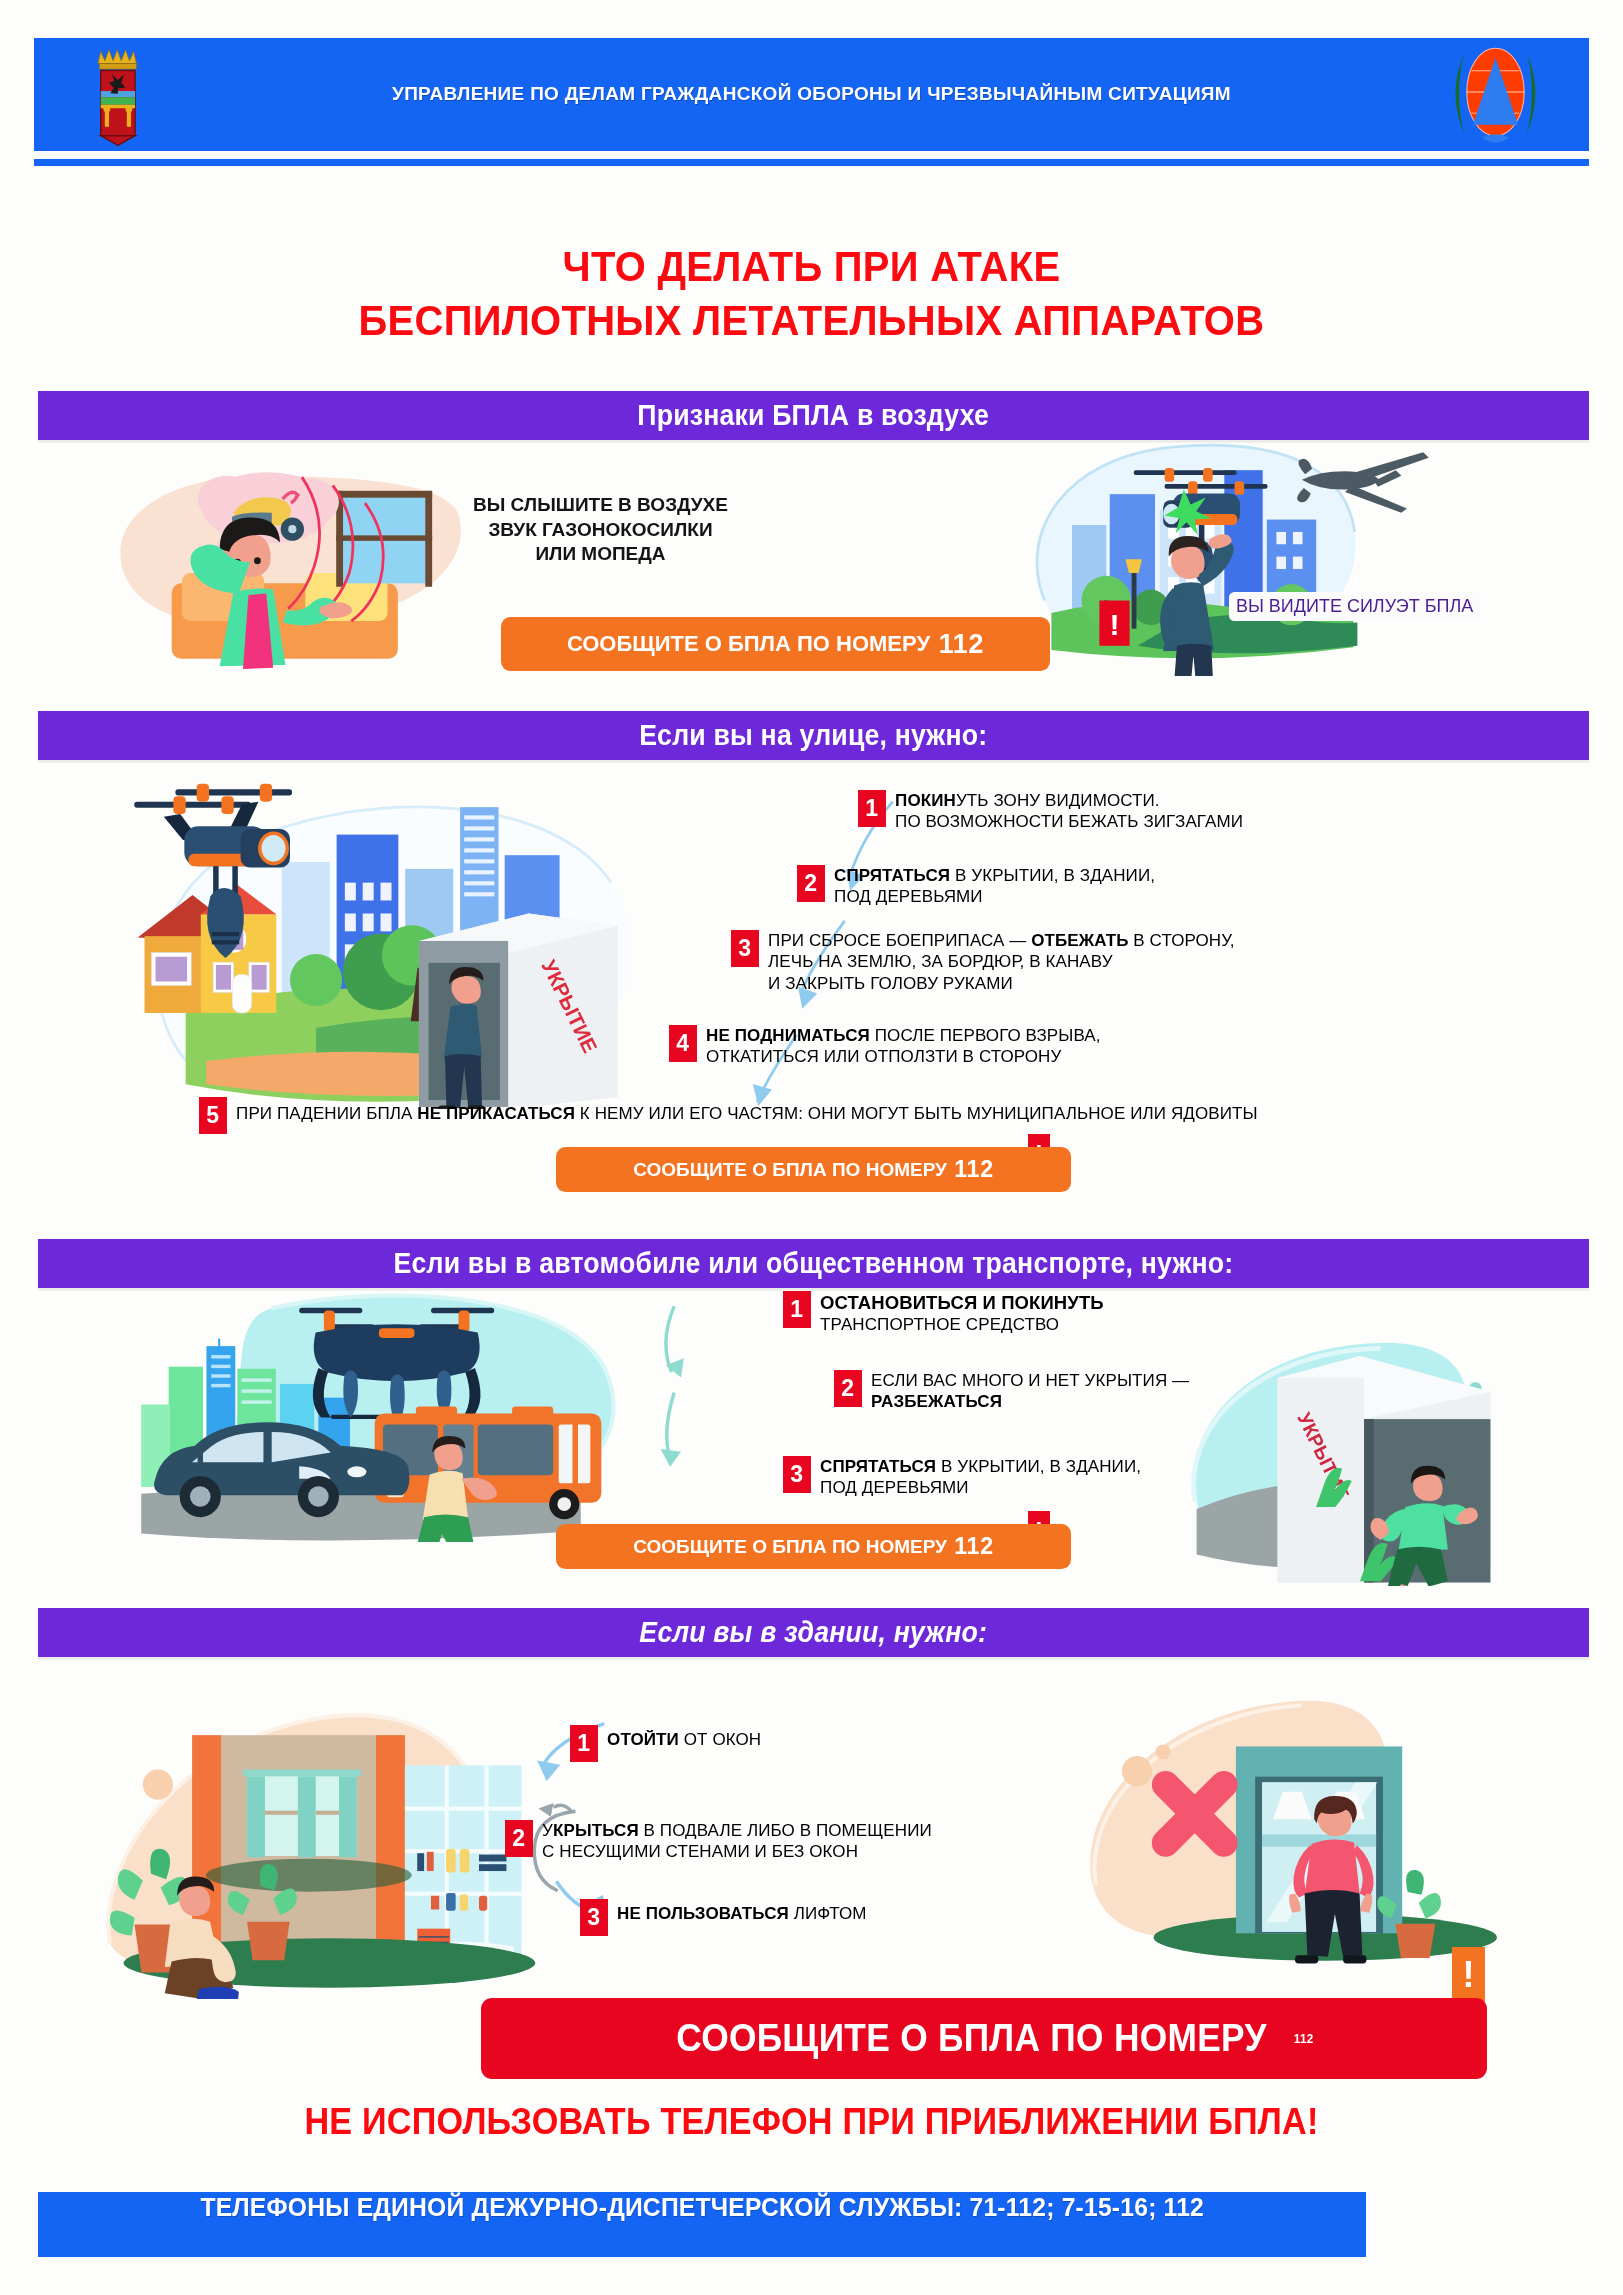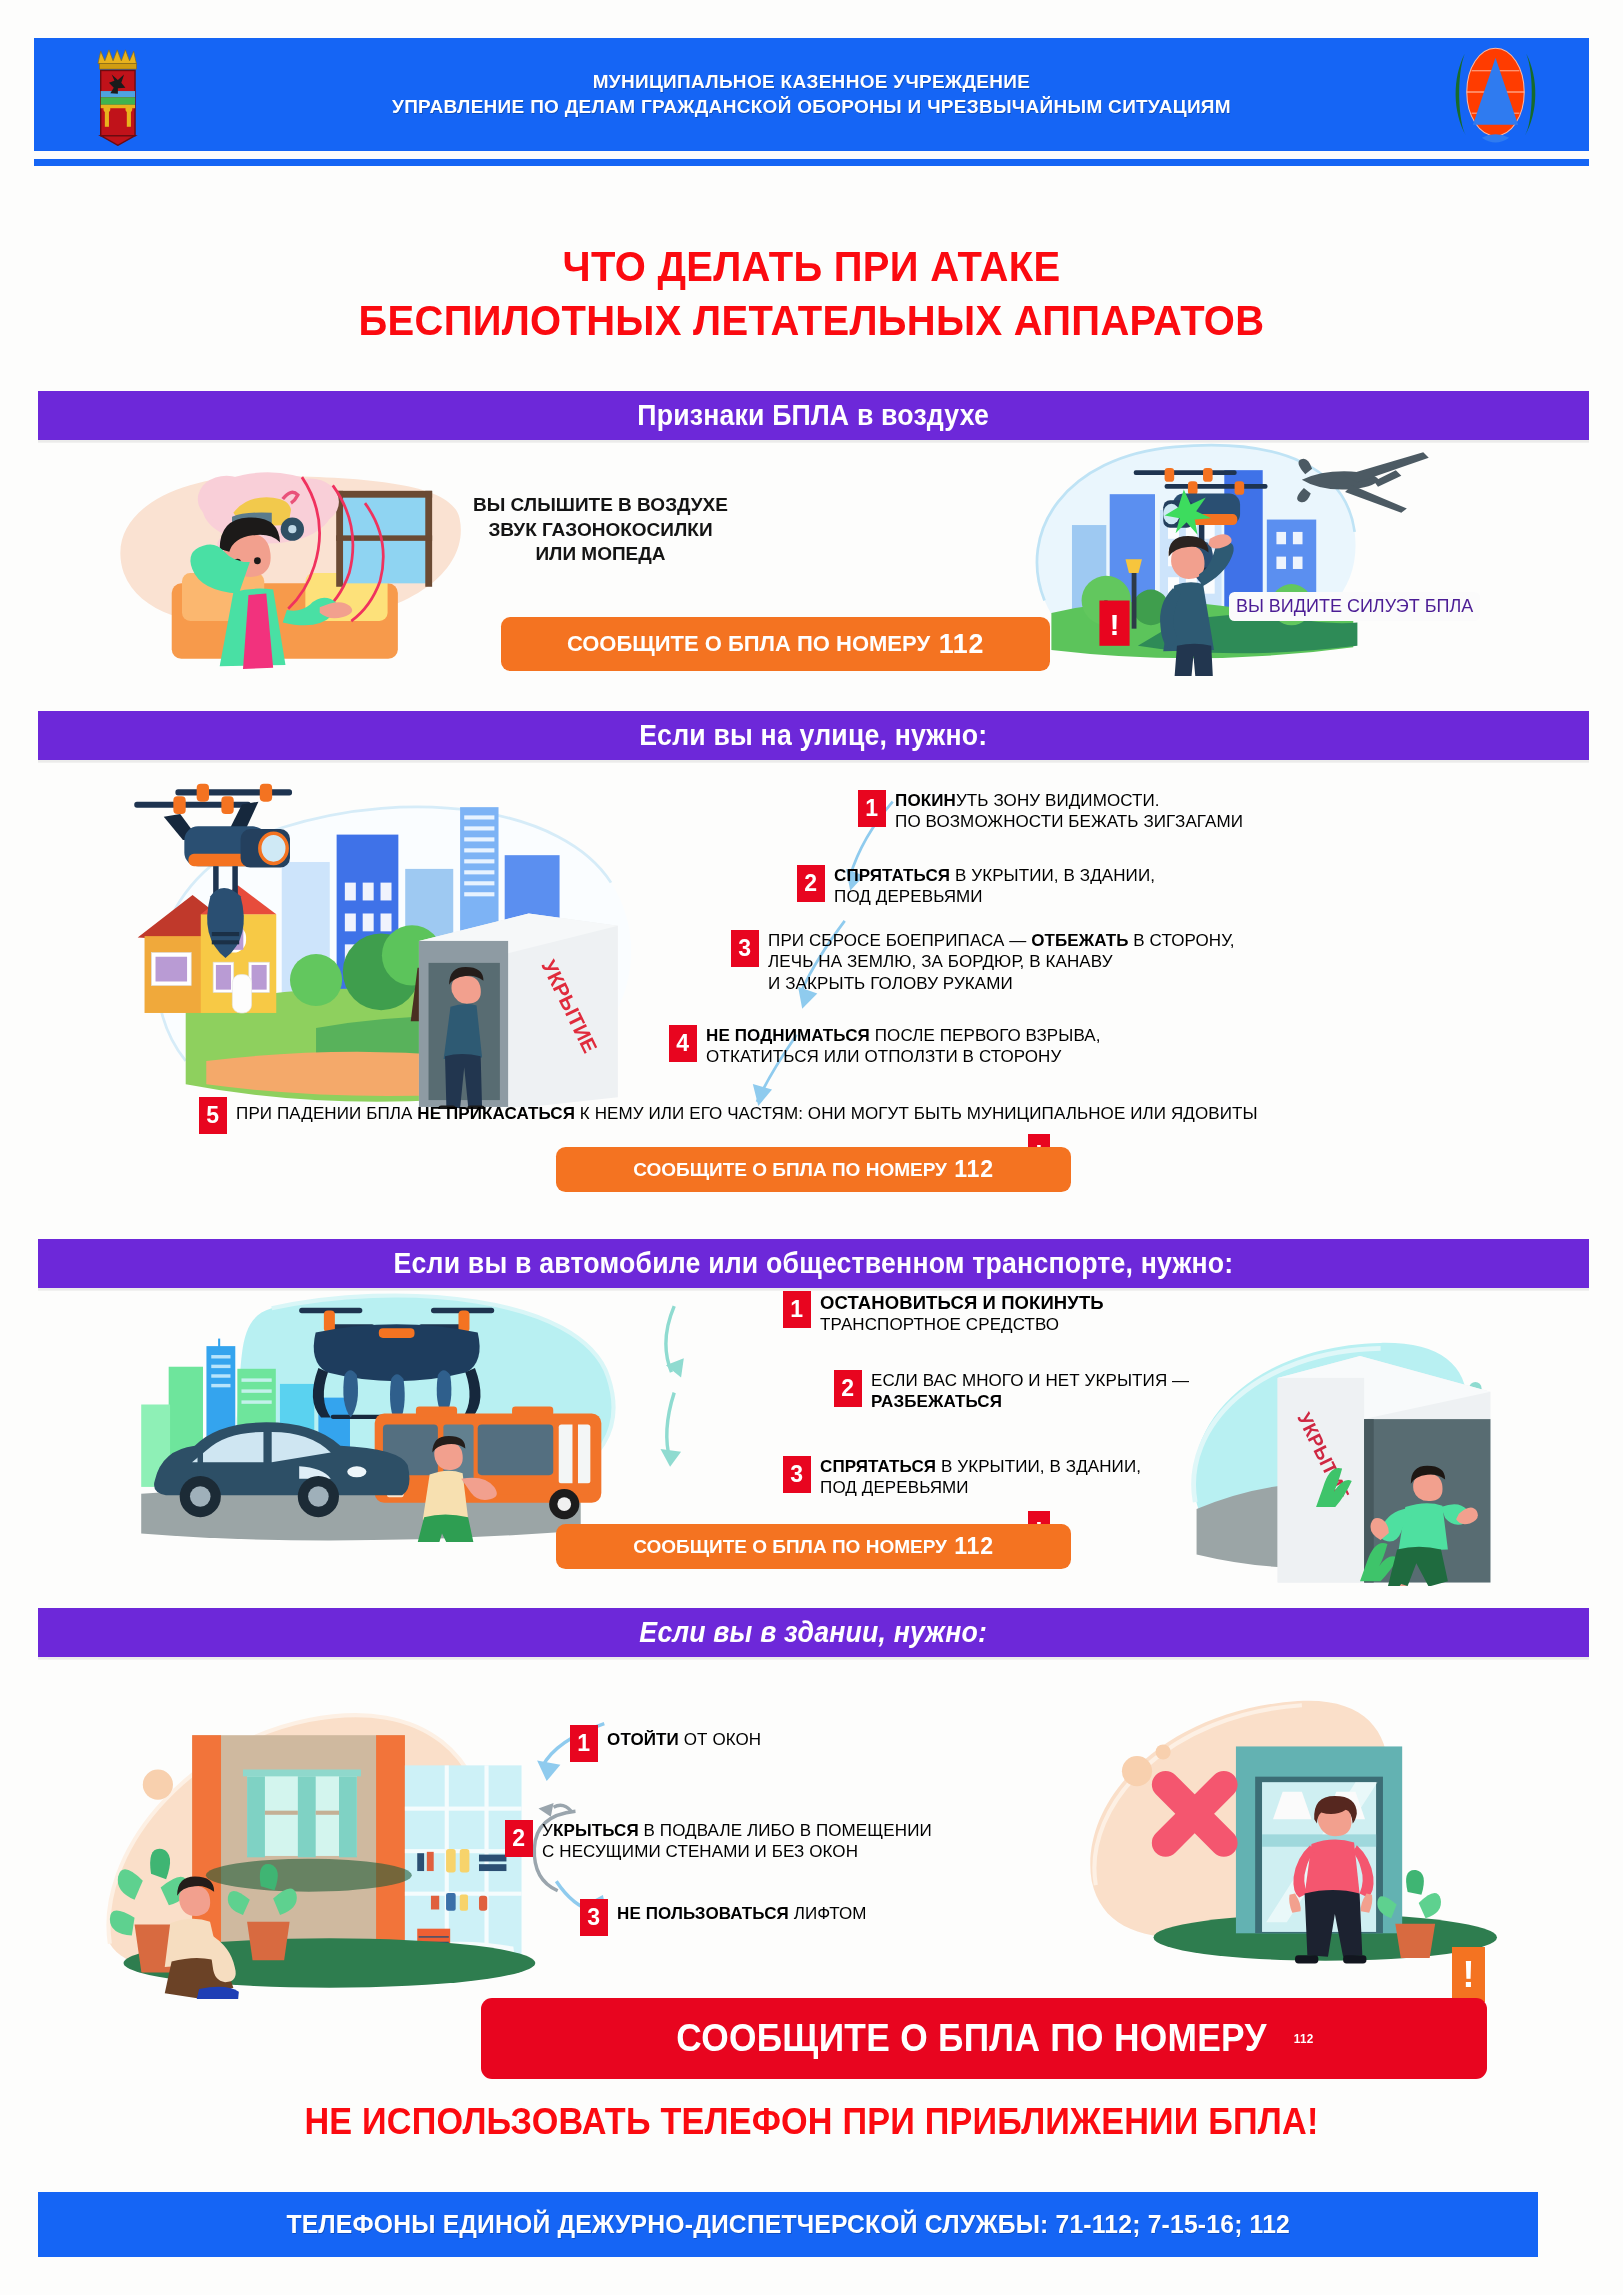--- a/index.html
+++ b/index.html
@@ -87,38 +87,37 @@
   .big-red-banner span{ color:#fff; font-size:38px; font-weight:bold; letter-spacing:0.3px; transform:scaleX(.93);}
   .big-red-banner .num{ font-size:1.15em; margin-left:.3em; }
 
   .warn-line{
     position:absolute; left:0; top:2101px; width:1623px; text-align:center;
     color:#fb0a10; font-weight:bold; font-size:36px; letter-spacing:0.2px;
     transform:scaleX(.95); transform-origin:center top;
   }
 
   .footer-bar{
-    position:absolute; left:38px; top:2192px; width:1500px; height:65px;
-    background:#1565f5; display:flex; align-items:center; justify-content:center;
+    position:absolute; left:38px; top:2192px; width:1328px; height:65px;
+    background:#1565f5; display:flex; align-items:flex-start; justify-content:center;
   }
   .footer-bar span{
     color:#fff; font-weight:bold; font-size:26px; letter-spacing:0.2px;
     text-shadow:0.7px 0.7px 0 rgba(0,0,0,.22); transform:scaleX(.95);
   }
 
   
   .illu{ position:absolute; }
   svg{ display:block; }
 </style>
 </head>
 <body>
 
 <div class="org-header">
   <div class="org-header-texts">
-    <div>МУНИЦИПАЛЬНОЕ КАЗЕННОЕ УЧРЕЖДЕНИЕ</div>
     <div>УПРАВЛЕНИЕ ПО ДЕЛАМ ГРАЖДАНСКОЙ ОБОРОНЫ И ЧРЕЗВЫЧАЙНЫМ СИТУАЦИЯМ</div>
   </div>
 </div>
 <div class="org-header-rule"></div>
 
 <svg class="coat-of-arms" viewBox="0 0 110 150">
   <path d="M20 30 L24 12 L30 26 L36 10 L42 26 L48 10 L54 26 L60 10 L66 26 L72 12 L76 30 Z" fill="#e8b21d" stroke="#8a6a10" stroke-width="1"></path>
   <rect x="22" y="30" width="54" height="8" fill="#d19d12" stroke="#8a6a10"></rect>
   <rect x="24" y="40" width="50" height="95" fill="#c0121a" stroke="#6b0b10" stroke-width="2"></rect>
   <rect x="24" y="70" width="50" height="9" fill="#4fa3e0"></rect>

